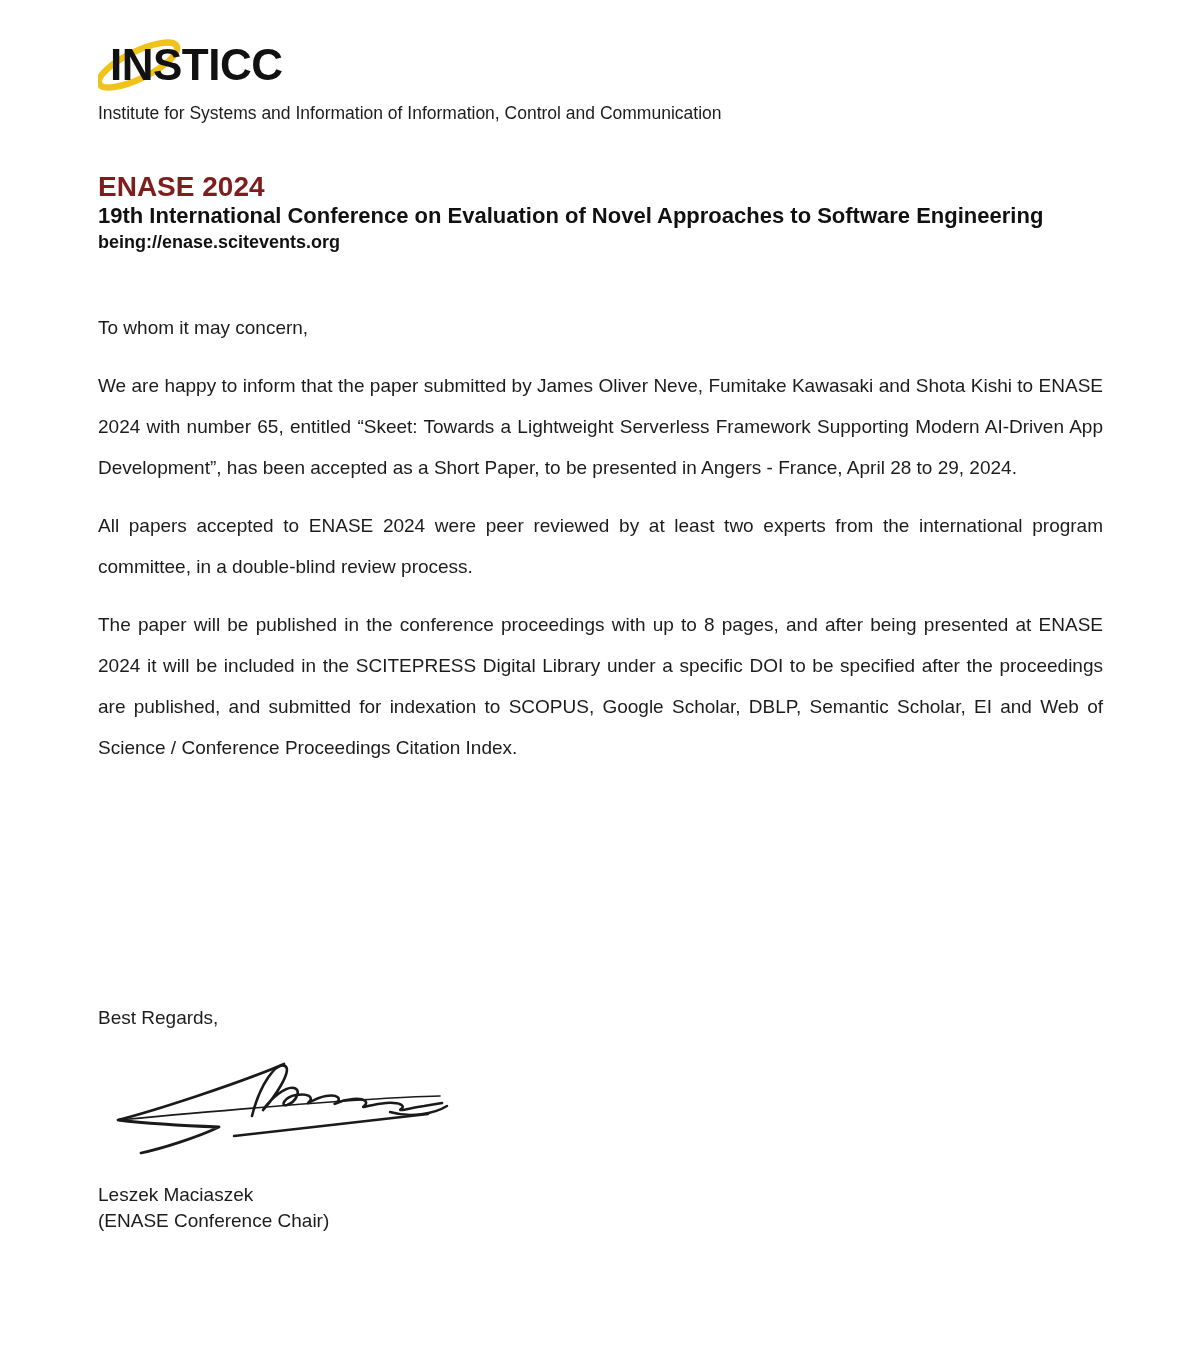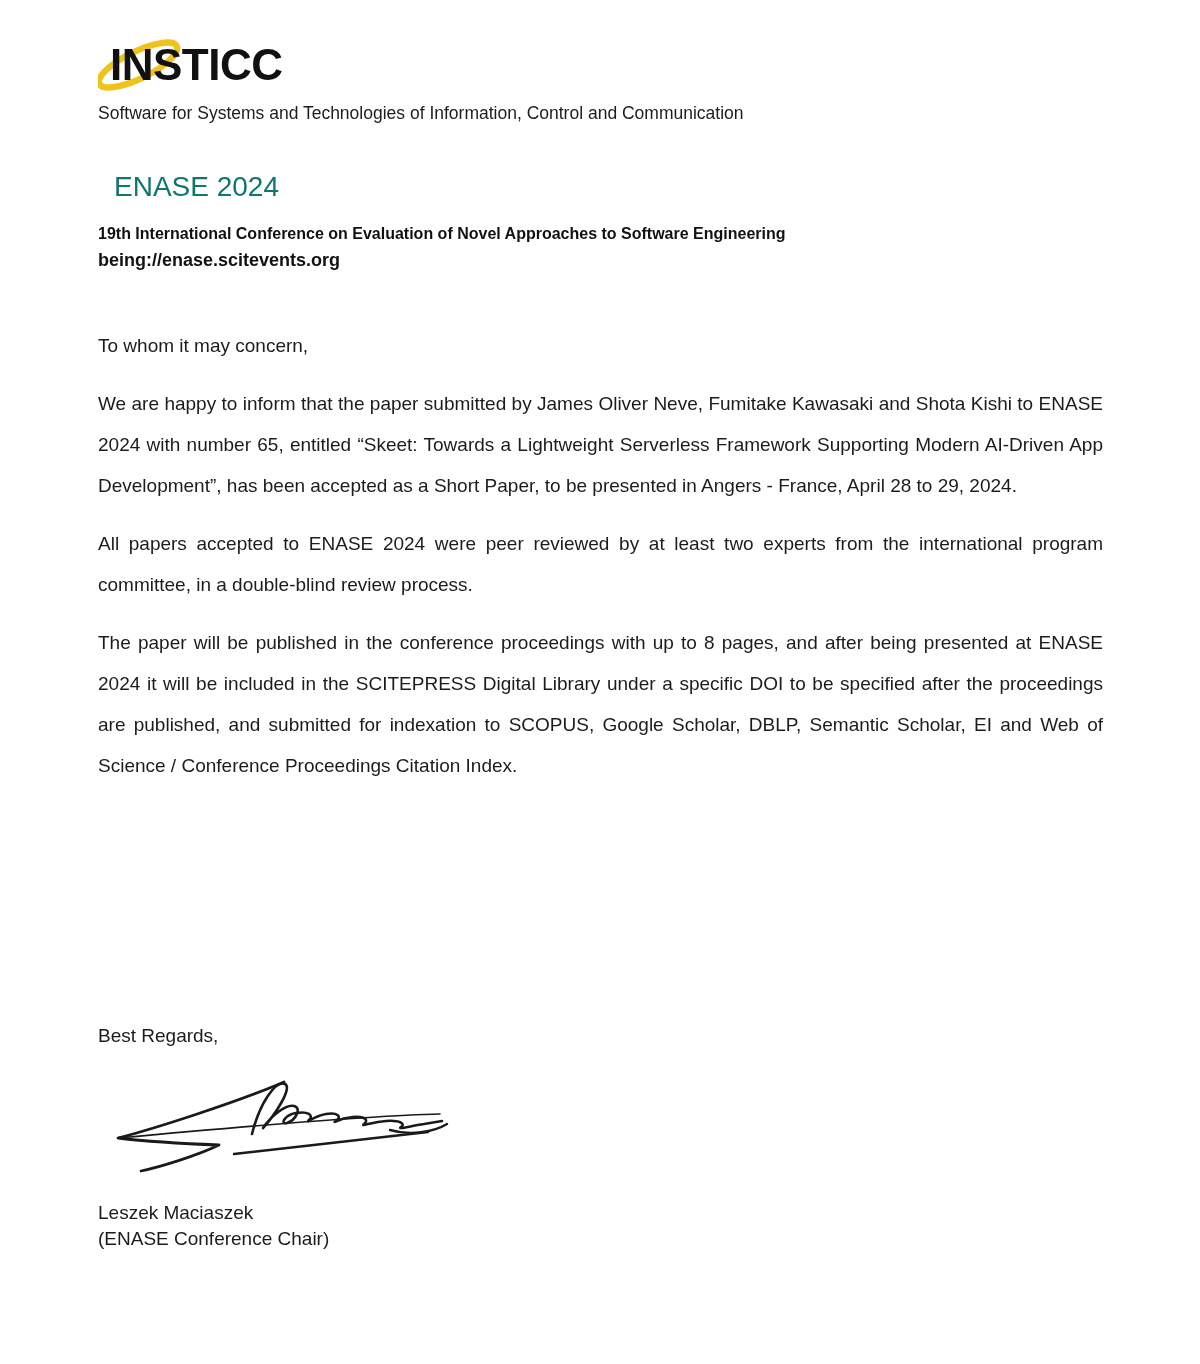--- a/index.html
+++ b/index.html
@@ -28,29 +28,29 @@
   .logo svg { display: block; }
   .tagline {
     margin-top: 9px;
     font-size: 17.5px;
     line-height: 24px;
     color: #1d1d1d;
   }
   
   .conf { margin-top: 46px; }
   .conf-title {
-    margin: 16px;
+    margin: 0;
     font-size: 28px;
     line-height: 32px;
-    font-weight: normal;
-    color: #0f766e;
+    font-weight: bold;
+    color: #7f1d1d;
   }
   .conf-sub {
-    margin-top: 18px;
-    font-size: 16px;
+    margin-top: 0;
+    font-size: 22px;
     line-height: 26px;
     font-weight: bold;
     color: #111111;
   }
   .conf-url {
     font-size: 18px;
     line-height: 26px;
     font-weight: bold;
     color: #111111;
   }
@@ -93,21 +93,21 @@
 
 <div class="page">
 
   <header>
     <div class="logo">
       <svg width="210" height="54" viewBox="0 0 210 54">
         <ellipse cx="40" cy="27" rx="43" ry="13.5" fill="none" stroke="#EFC319" stroke-width="6.5" transform="rotate(-26 40 27)"></ellipse>
         <text x="12" y="42" font-family="Liberation Sans, sans-serif" font-size="44" font-weight="bold" fill="#111111" letter-spacing="-0.5">INSTICC</text>
       </svg>
     </div>
-    <div class="tagline">Software for Systems and Technologies of Information, Control and Communication</div>
+    <div class="tagline">Institute for Systems and Information of Information, Control and Communication</div>
   </header>
 
   <section class="conf">
     <h1 class="conf-title">ENASE 2024</h1>
     <div class="conf-sub">19th International Conference on Evaluation of Novel Approaches to Software Engineering</div>
     <div class="conf-url">being://enase.scitevents.org</div>
   </section>
 
   <main>
     <p class="salutation">To whom it may concern,</p>

